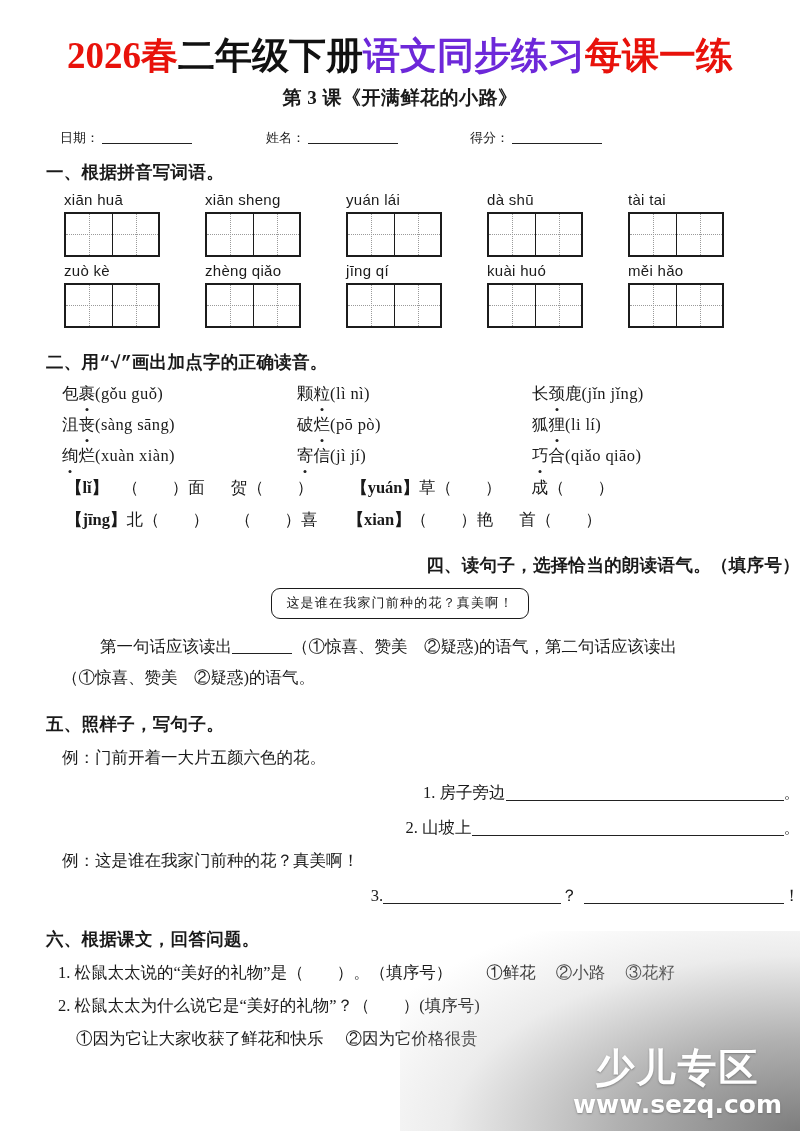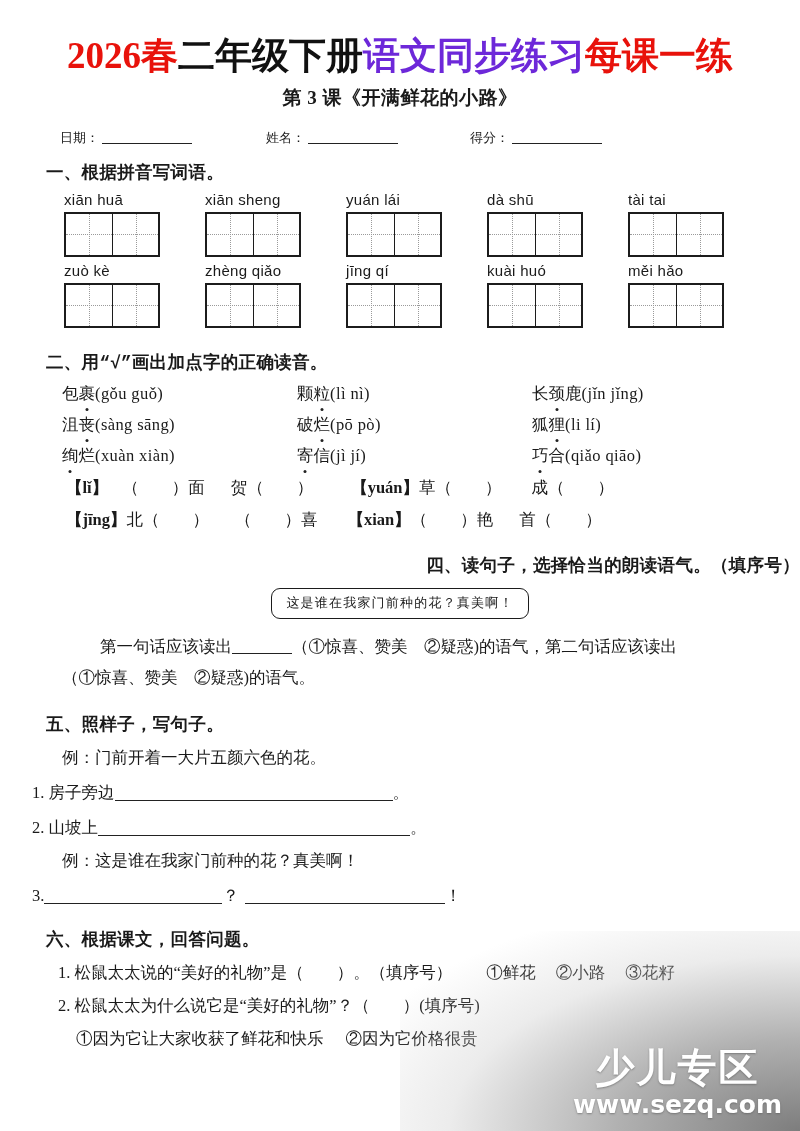--- a/index.html
+++ b/index.html
@@ -92,21 +92,21 @@
   }
   .s4p {
     font-size:16.5px; margin-top:12px; padding:0 62px 0 100px;
     line-height:1.9; text-align:left;
   }
   .s4p .blank { display:inline-block; width:60px; border-bottom:1.3px solid #222; height:13px; vertical-align:-2px; }
   .s4p2 { font-size:16.5px; padding-left:62px; line-height:1.9; }
 
   
   .ex-line { font-size:16.5px; padding-left:62px; margin-top:11px; white-space:nowrap; }
-  .ex-num { font-size:16.5px; padding-left:32px; margin-top:13px; white-space:nowrap; }
+  .ex-num { font-size:16.5px; padding-left:62px; margin-top:13px; white-space:nowrap;text-align:right; }
   .fill { display:inline-block; border-bottom:1.3px solid #222; height:15px; vertical-align:-3px; }
   .f-long { width:278px; }
   .f-long2 { width:312px; }
   .f-mid { width:178px; }
   .f-mid2 { width:200px; }
 
   
   .q-line { font-size:16.5px; padding-left:58px; margin-top:11px; white-space:nowrap; }
   .q-sub  { font-size:16.5px; padding-left:76px; margin-top:11px; white-space:nowrap; }
   .sp-mid { display:inline-block; width:34px; }

